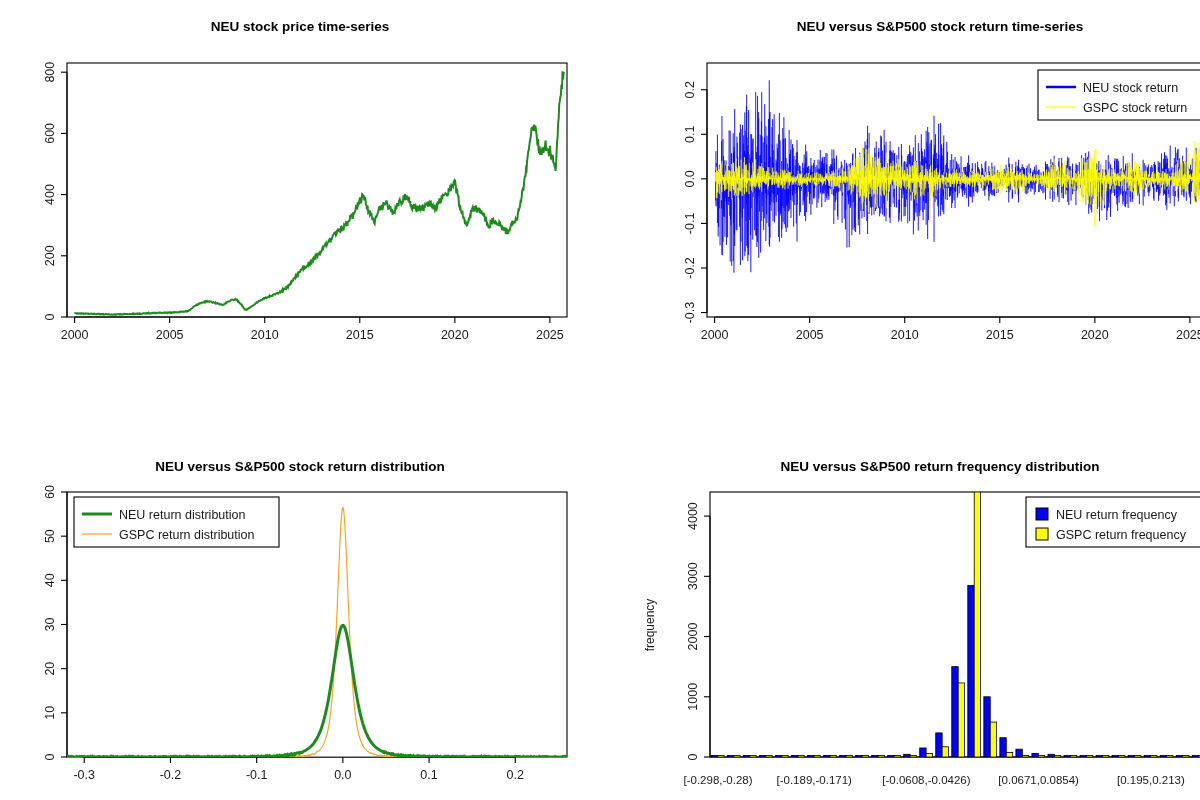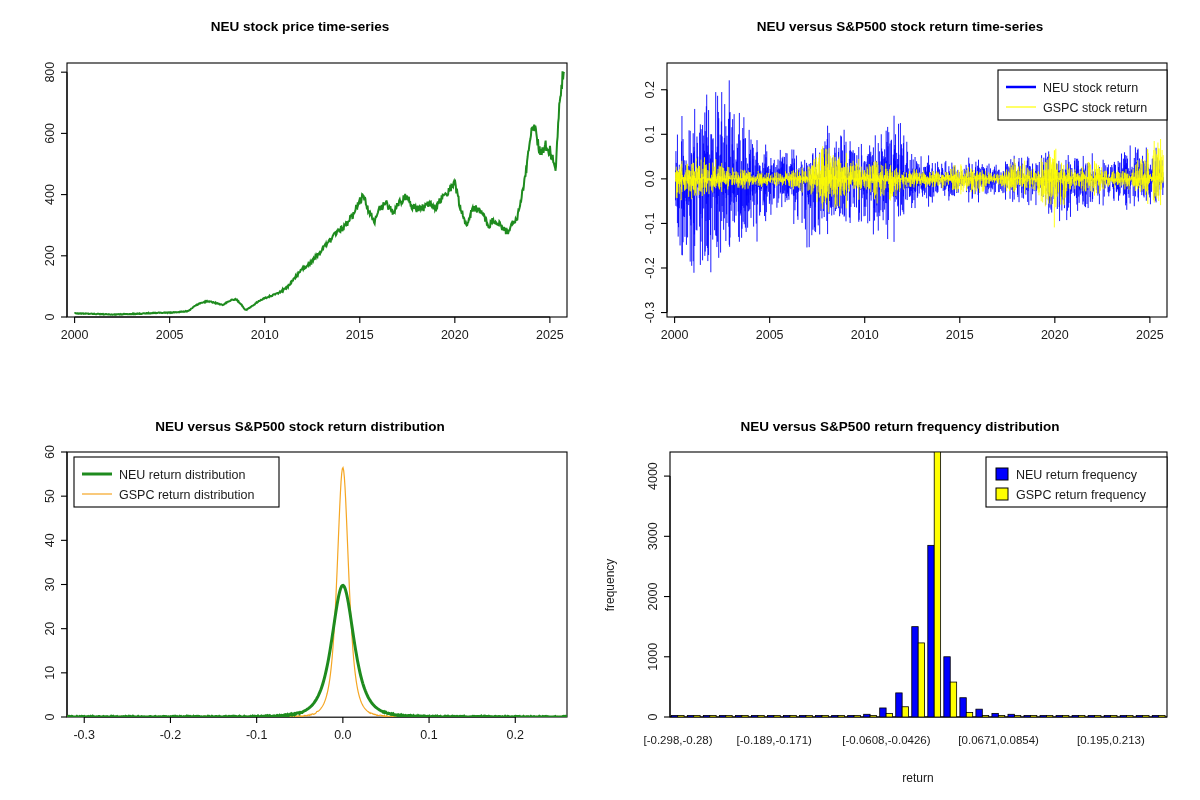--- a/index.html
+++ b/index.html
@@ -1,19 +1,19 @@
 <!DOCTYPE html>
 <html><head>
 <meta charset="utf-8">
 <style>
   html,body{margin:0;padding:0;background:#ffffff;}
   body{width:1200px;height:800px;overflow:hidden;
        font-family:"Liberation Sans","DejaVu Sans",sans-serif;}
   #grid{width:1200px;height:800px;display:grid;
-        grid-template-columns:600px 600px;grid-template-rows:400px 400px;}
+        grid-template-columns:600px 600px;grid-template-rows:400px 400px;gap:40px;}
   .panel{position:relative;width:600px;height:400px;}
   .panel svg{display:block;width:600px;height:400px;}
   text{font-family:"Liberation Sans","DejaVu Sans",sans-serif;fill:#000;}
   .ttl{font-size:13.5px;font-weight:bold;text-anchor:middle;}
   .tick{font-size:12.5px;fill:#1a1a1a;}
   .axlab{font-size:12px;fill:#1a1a1a;}
   .leg{font-size:12.5px;fill:#1a1a1a;}
   .box{fill:none;stroke:#000;stroke-width:1.1;}
   .axline{stroke:#000;stroke-width:1.1;fill:none;}
   .legbox{fill:#fff;stroke:#000;stroke-width:1.1;}

